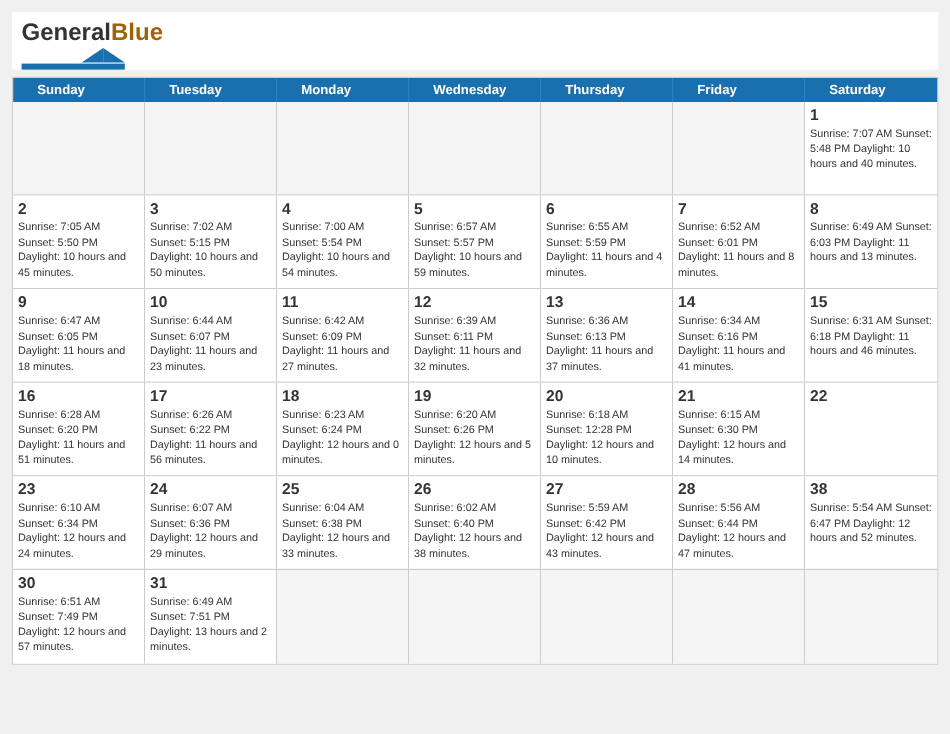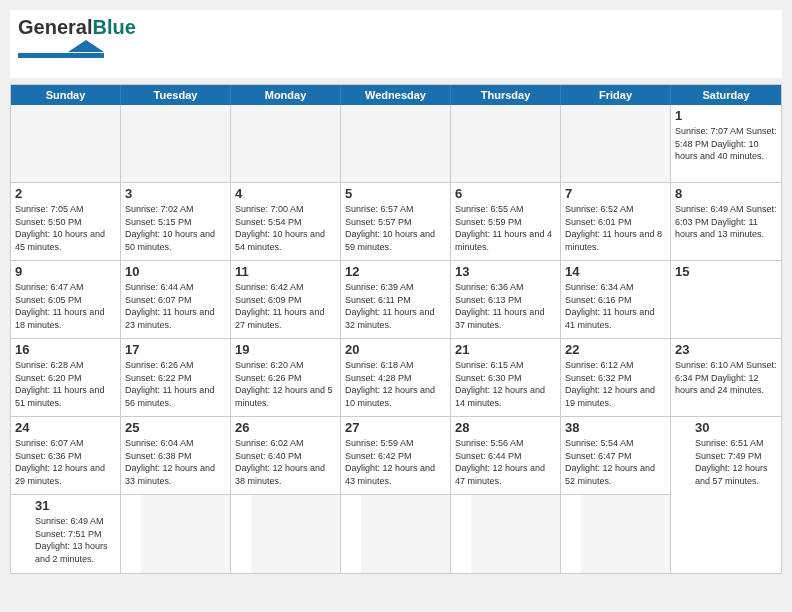--- a/index.html
+++ b/index.html
@@ -15,21 +15,21 @@
       height: 612px;
       background: #f0f0f0;
       padding: 10px;
     }
     .header-area {
       display: flex;
       justify-content: space-between;
       align-items: flex-start;
       margin-bottom: 6px;
       background: #fff;
-      padding: 6px 8px 20px 8px;
+      padding: 6px 8px 0 8px;
     }
     .logo {
       display: flex;
       flex-direction: column;
       align-items: flex-start;
     }
     .title-area {
       text-align: right;
     }
     .month-title {
@@ -49,62 +49,62 @@
     .cal-header {
       display: grid;
       grid-template-columns: repeat(7, 1fr);
       background: #1a6faf;
     }
     .cal-header-cell {
       color: #fff;
       font-size: 11px;
       font-weight: bold;
       padding: 4px 20px;
-      text-align: center;
+      text-align: left;
       border-right: 1px solid #2a7fbf;
     }
     .cal-header-cell:last-child { border-right: none; }
     .cal-grid {
       display: grid;
       grid-template-columns: repeat(7, 1fr);
     }
     .cal-cell {
       border-right: 1px solid #ccc;
       border-bottom: 1px solid #ccc;
       padding: 3px 4px;
       min-height: 78px;
       vertical-align: top;
       background: #fff;
       font-size: 9.5px;
       color: #333;
     }
     .cal-cell:nth-child(7n) { border-right: none; }
     .cal-cell.empty { background: #f5f5f5; }
-    .cal-cell.last-row { border-bottom: none; margin-left: 20px; }
+    .cal-cell.last-row { border-bottom: none; }
     .day-num {
       font-size: 13px;
       font-weight: bold;
       color: #333;
       margin-bottom: 2px;
     }
     .day-info {
       font-size: 9px;
       color: #333;
       line-height: 1.4;
     }
   </style>
 </head>
 <body>
 
 <div class="page">
   <div class="header-area">
     <div class="logo">
       <div style="display:flex; align-items:flex-end; gap:0;">
         <span style="font-size:20px; font-weight:bold; color:#333; font-family:Arial;">General</span>
-        <span style="font-size:20px; font-weight:bold; color:#0f766e; font-family:Arial;">Blue</span>
+        <span style="font-size:20px; font-weight:bold; color:#a16207; font-family:Arial;">Blue</span>
       </div>
       <div style="display:flex; align-items:center; margin-top:1px;">
         <div style="width:0; height:0; border-left:18px solid transparent; border-bottom:12px solid #1a6faf; margin-left:50px;"></div>
         <div style="width:0; height:0; border-right:18px solid transparent; border-bottom:12px solid #1a6faf;"></div>
       </div>
       <div style="height:5px; background:#1a6faf; width:86px; margin-top:1px;"></div>
     </div>
     <div class="title-area">
       <div class="month-title"></div>
       <div class="location-title"></div>
@@ -207,56 +207,62 @@
 Daylight: 11 hours and 37 minutes.</div>
         </div>
         <div class="cal-cell">
           <div class="day-num">14</div>
           <div class="day-info">Sunrise: 6:34 AM
 Sunset: 6:16 PM
 Daylight: 11 hours and 41 minutes.</div>
         </div>
         <div class="cal-cell">
           <div class="day-num">15</div>
+          <div class="day-info">Sunrise: 6:31 AM
+Sunset: 6:18 PM
+Daylight: 11 hours and 46 minutes.</div>
         </div>
         <div class="cal-cell">
           <div class="day-num">16</div>
           <div class="day-info">Sunrise: 6:28 AM
 Sunset: 6:20 PM
 Daylight: 11 hours and 51 minutes.</div>
         </div>
         <div class="cal-cell">
           <div class="day-num">17</div>
           <div class="day-info">Sunrise: 6:26 AM
 Sunset: 6:22 PM
 Daylight: 11 hours and 56 minutes.</div>
         </div>
         <div class="cal-cell">
+          <div class="day-num">18</div>
+          <div class="day-info">Sunrise: 6:23 AM
+Sunset: 6:24 PM
+Daylight: 12 hours and 0 minutes.</div>
+        </div>
+        <div class="cal-cell">
           <div class="day-num">19</div>
           <div class="day-info">Sunrise: 6:20 AM
 Sunset: 6:26 PM
 Daylight: 12 hours and 5 minutes.</div>
         </div>
         <div class="cal-cell">
           <div class="day-num">20</div>
           <div class="day-info">Sunrise: 6:18 AM
-Sunset: 4:28 PM
+Sunset: 12:28 PM
 Daylight: 12 hours and 10 minutes.</div>
         </div>
         <div class="cal-cell">
           <div class="day-num">21</div>
           <div class="day-info">Sunrise: 6:15 AM
 Sunset: 6:30 PM
 Daylight: 12 hours and 14 minutes.</div>
         </div>
         <div class="cal-cell">
           <div class="day-num">22</div>
-          <div class="day-info">Sunrise: 6:12 AM
-Sunset: 6:32 PM
-Daylight: 12 hours and 19 minutes.</div>
         </div>
         <div class="cal-cell">
           <div class="day-num">23</div>
           <div class="day-info">Sunrise: 6:10 AM
 Sunset: 6:34 PM
 Daylight: 12 hours and 24 minutes.</div>
         </div>
         <div class="cal-cell">
           <div class="day-num">24</div>
           <div class="day-info">Sunrise: 6:07 AM

